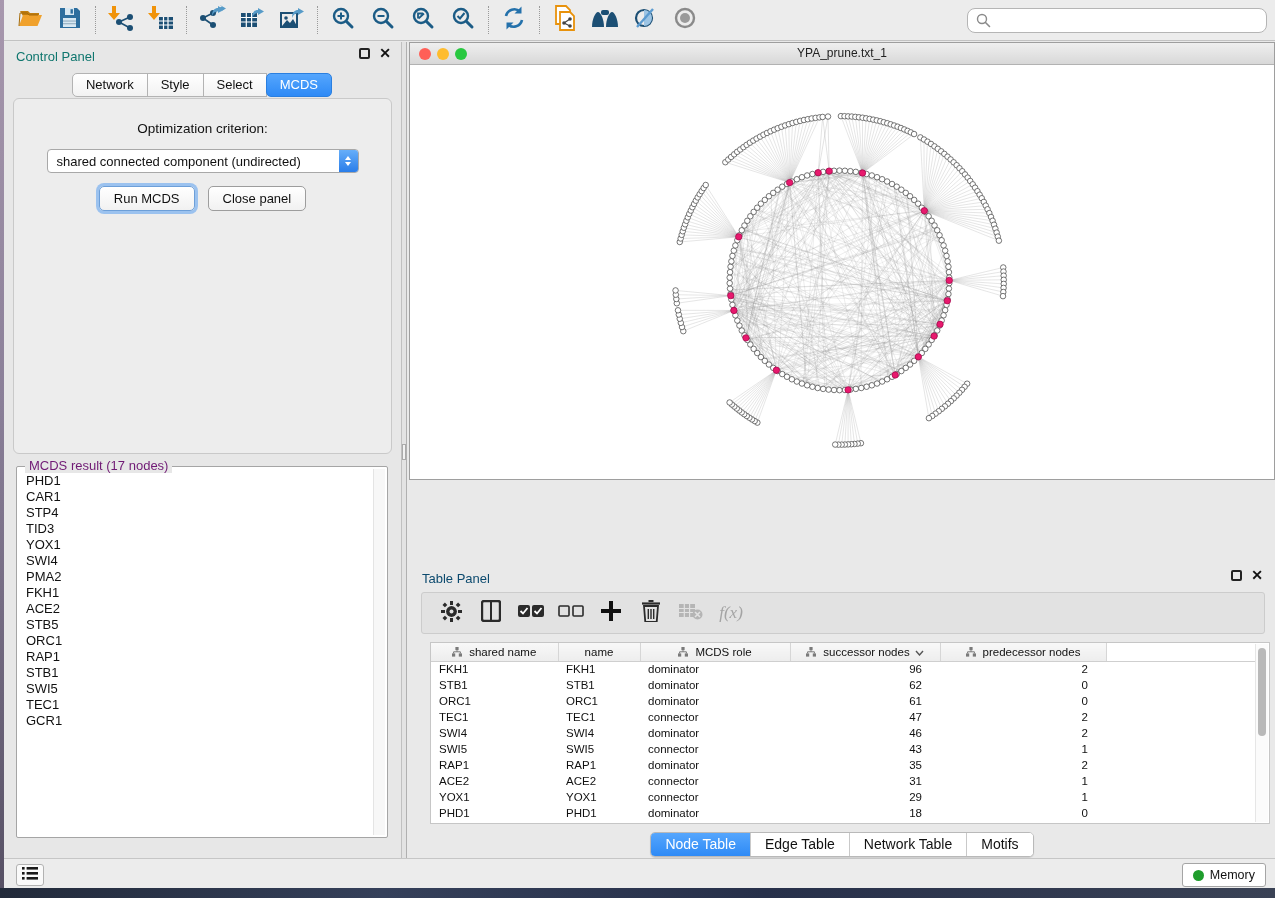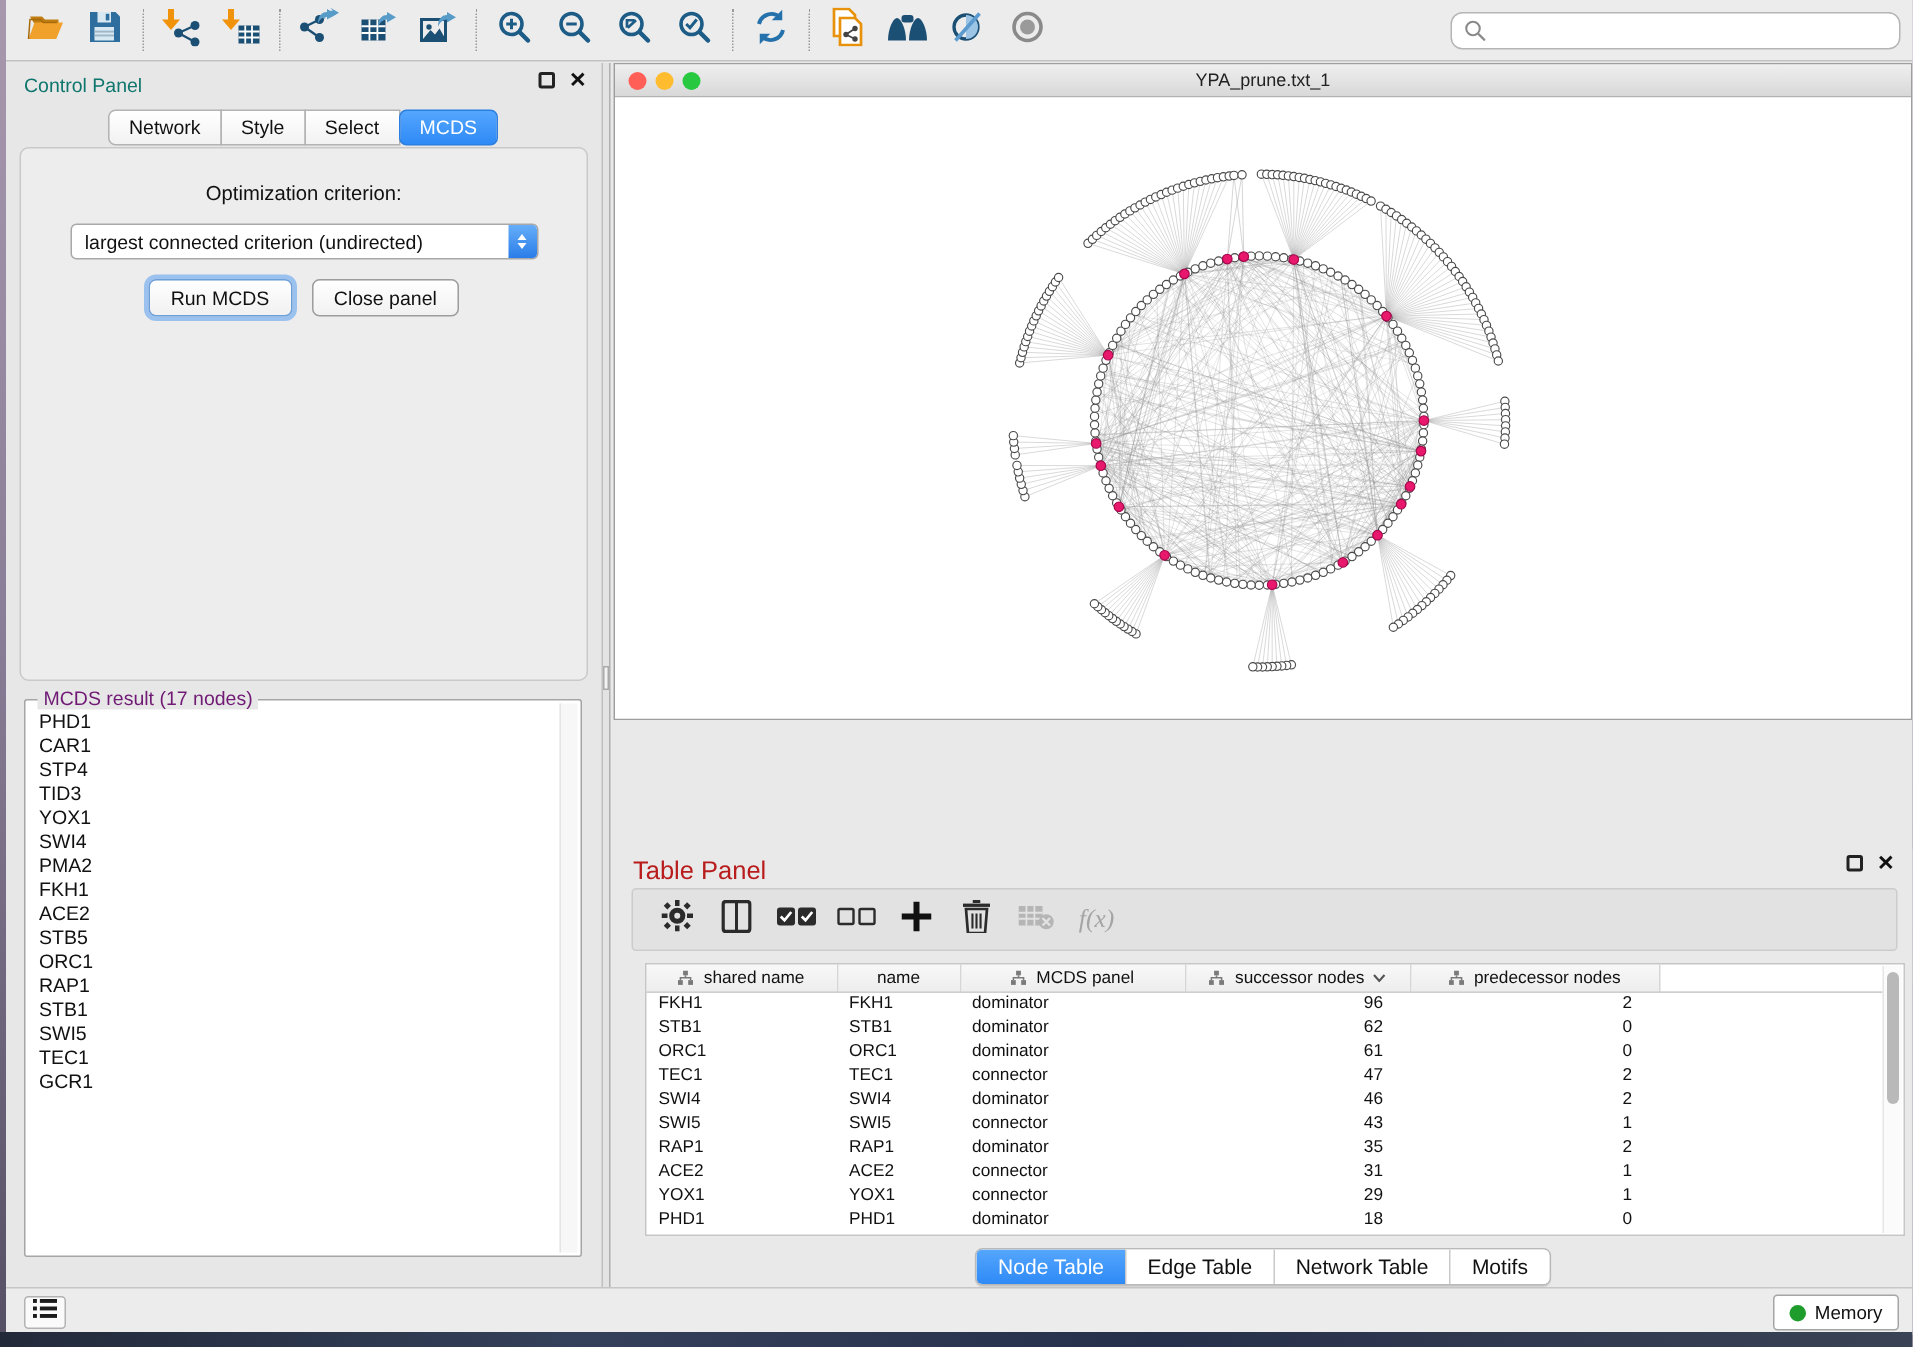--- a/index.html
+++ b/index.html
@@ -66,21 +66,21 @@
   .nw-titlebar { height:22px; background:linear-gradient(#efefef,#d8d8d8); border-bottom:1px solid #b2b2b2;
     position:relative; text-align:center; font-size:12px; line-height:21px; color:#222; }
   .lights { position:absolute; left:9px; top:5px; display:flex; gap:6px; }
   .light { width:12px; height:12px; border-radius:50%; }
   .nw-canvas { position:absolute; left:0; right:0; top:22px; bottom:0; background:#fff; }
   .nw-canvas svg { width:100%; height:100%; display:block; }
 
   
   .table-panel { position:absolute; left:1px; top:524px; right:0; bottom:0; background:#e9e9e9; }
   .tp-header { position:relative; height:22px; }
-  .tp-title { position:absolute; left:13px; top:5px; font-size:17px; color:#b91c1c; }
+  .tp-title { position:absolute; left:13px; top:5px; font-size:13px; color:#0c4a6e; }
   .tp-header .panel-icons { position:absolute; right:12px; top:4px; display:flex; gap:9px; align-items:center; }
   .tp-toolbar { margin:4px 10px 0 12px; height:42px; background:#e2e2e2; border:1px solid #cccccc;
     border-radius:3px; display:flex; align-items:center; padding-left:14px; gap:10px; }
   .tp-btn { width:30px; height:32px; display:flex; align-items:center; justify-content:center; }
   .fx { font-family:"Liberation Serif", serif; font-style:italic; font-size:17px; color:#a4a4a4; }
   .tbl-wrap { position:absolute; left:21px; top:76px; width:840px; height:182px; background:#fff;
     border:1px solid #c6c6c6; }
   table.nodes { border-collapse:collapse; table-layout:fixed; width:826px; font-size:11.5px; }
   table.nodes th { height:18px; font-weight:normal; color:#111; background:linear-gradient(#f8f8f8,#ededed);
     border-right:1px solid #d6d6d6; border-bottom:1px solid #cfcfcf; white-space:nowrap; overflow:hidden; }
@@ -267,21 +267,21 @@
     </div>
     <div class="cp-tabs">
         <div class="cp-tab">Network</div>
         <div class="cp-tab">Style</div>
         <div class="cp-tab">Select</div>
         <div class="cp-tab sel">MCDS</div>
       </div>
     <div class="cp-body">
       <div class="opt-label">Optimization criterion:</div>
       <div class="criterion">
-        <span class="val">largest connected criterion (undirected)</span>
+        <span class="val">shared connected component (undirected)</span>
         <span class="cap">
             <span class="tri-up"></span>
             <span class="tri-dn"></span>
           </span>
       </div>
       <div class="cp-buttons">
         <div class="btn focus">Run MCDS</div>
         <div class="btn">Close panel</div>
       </div>
     </div>
@@ -1302,21 +1302,21 @@
                     <span class="col-icon">
                       <svg width="10" height="10" viewBox="0 0 10 10">
                         <g fill="#7a7a7a">
                           <rect x="3.4" y="0" width="3.2" height="3.2"></rect>
                           <rect x="0" y="6.4" width="3.2" height="3.2"></rect>
                           <rect x="6.8" y="6.4" width="3.2" height="3.2"></rect>
                           <path d="M5 3.2v1.6M1.6 6.4V4.8h6.8v1.6" stroke="#7a7a7a" fill="none" stroke-width="1"></path>
                         </g>
                       </svg>
                     </span>
-                    <span>MCDS panel</span>
+                    <span>MCDS role</span>
                   </span>
                 </th>
                 <th style="width: 150px;">
                   <span class="th-inner">
                     <span class="col-icon">
                       <svg width="10" height="10" viewBox="0 0 10 10">
                         <g fill="#7a7a7a">
                           <rect x="3.4" y="0" width="3.2" height="3.2"></rect>
                           <rect x="0" y="6.4" width="3.2" height="3.2"></rect>
                           <rect x="6.8" y="6.4" width="3.2" height="3.2"></rect>

